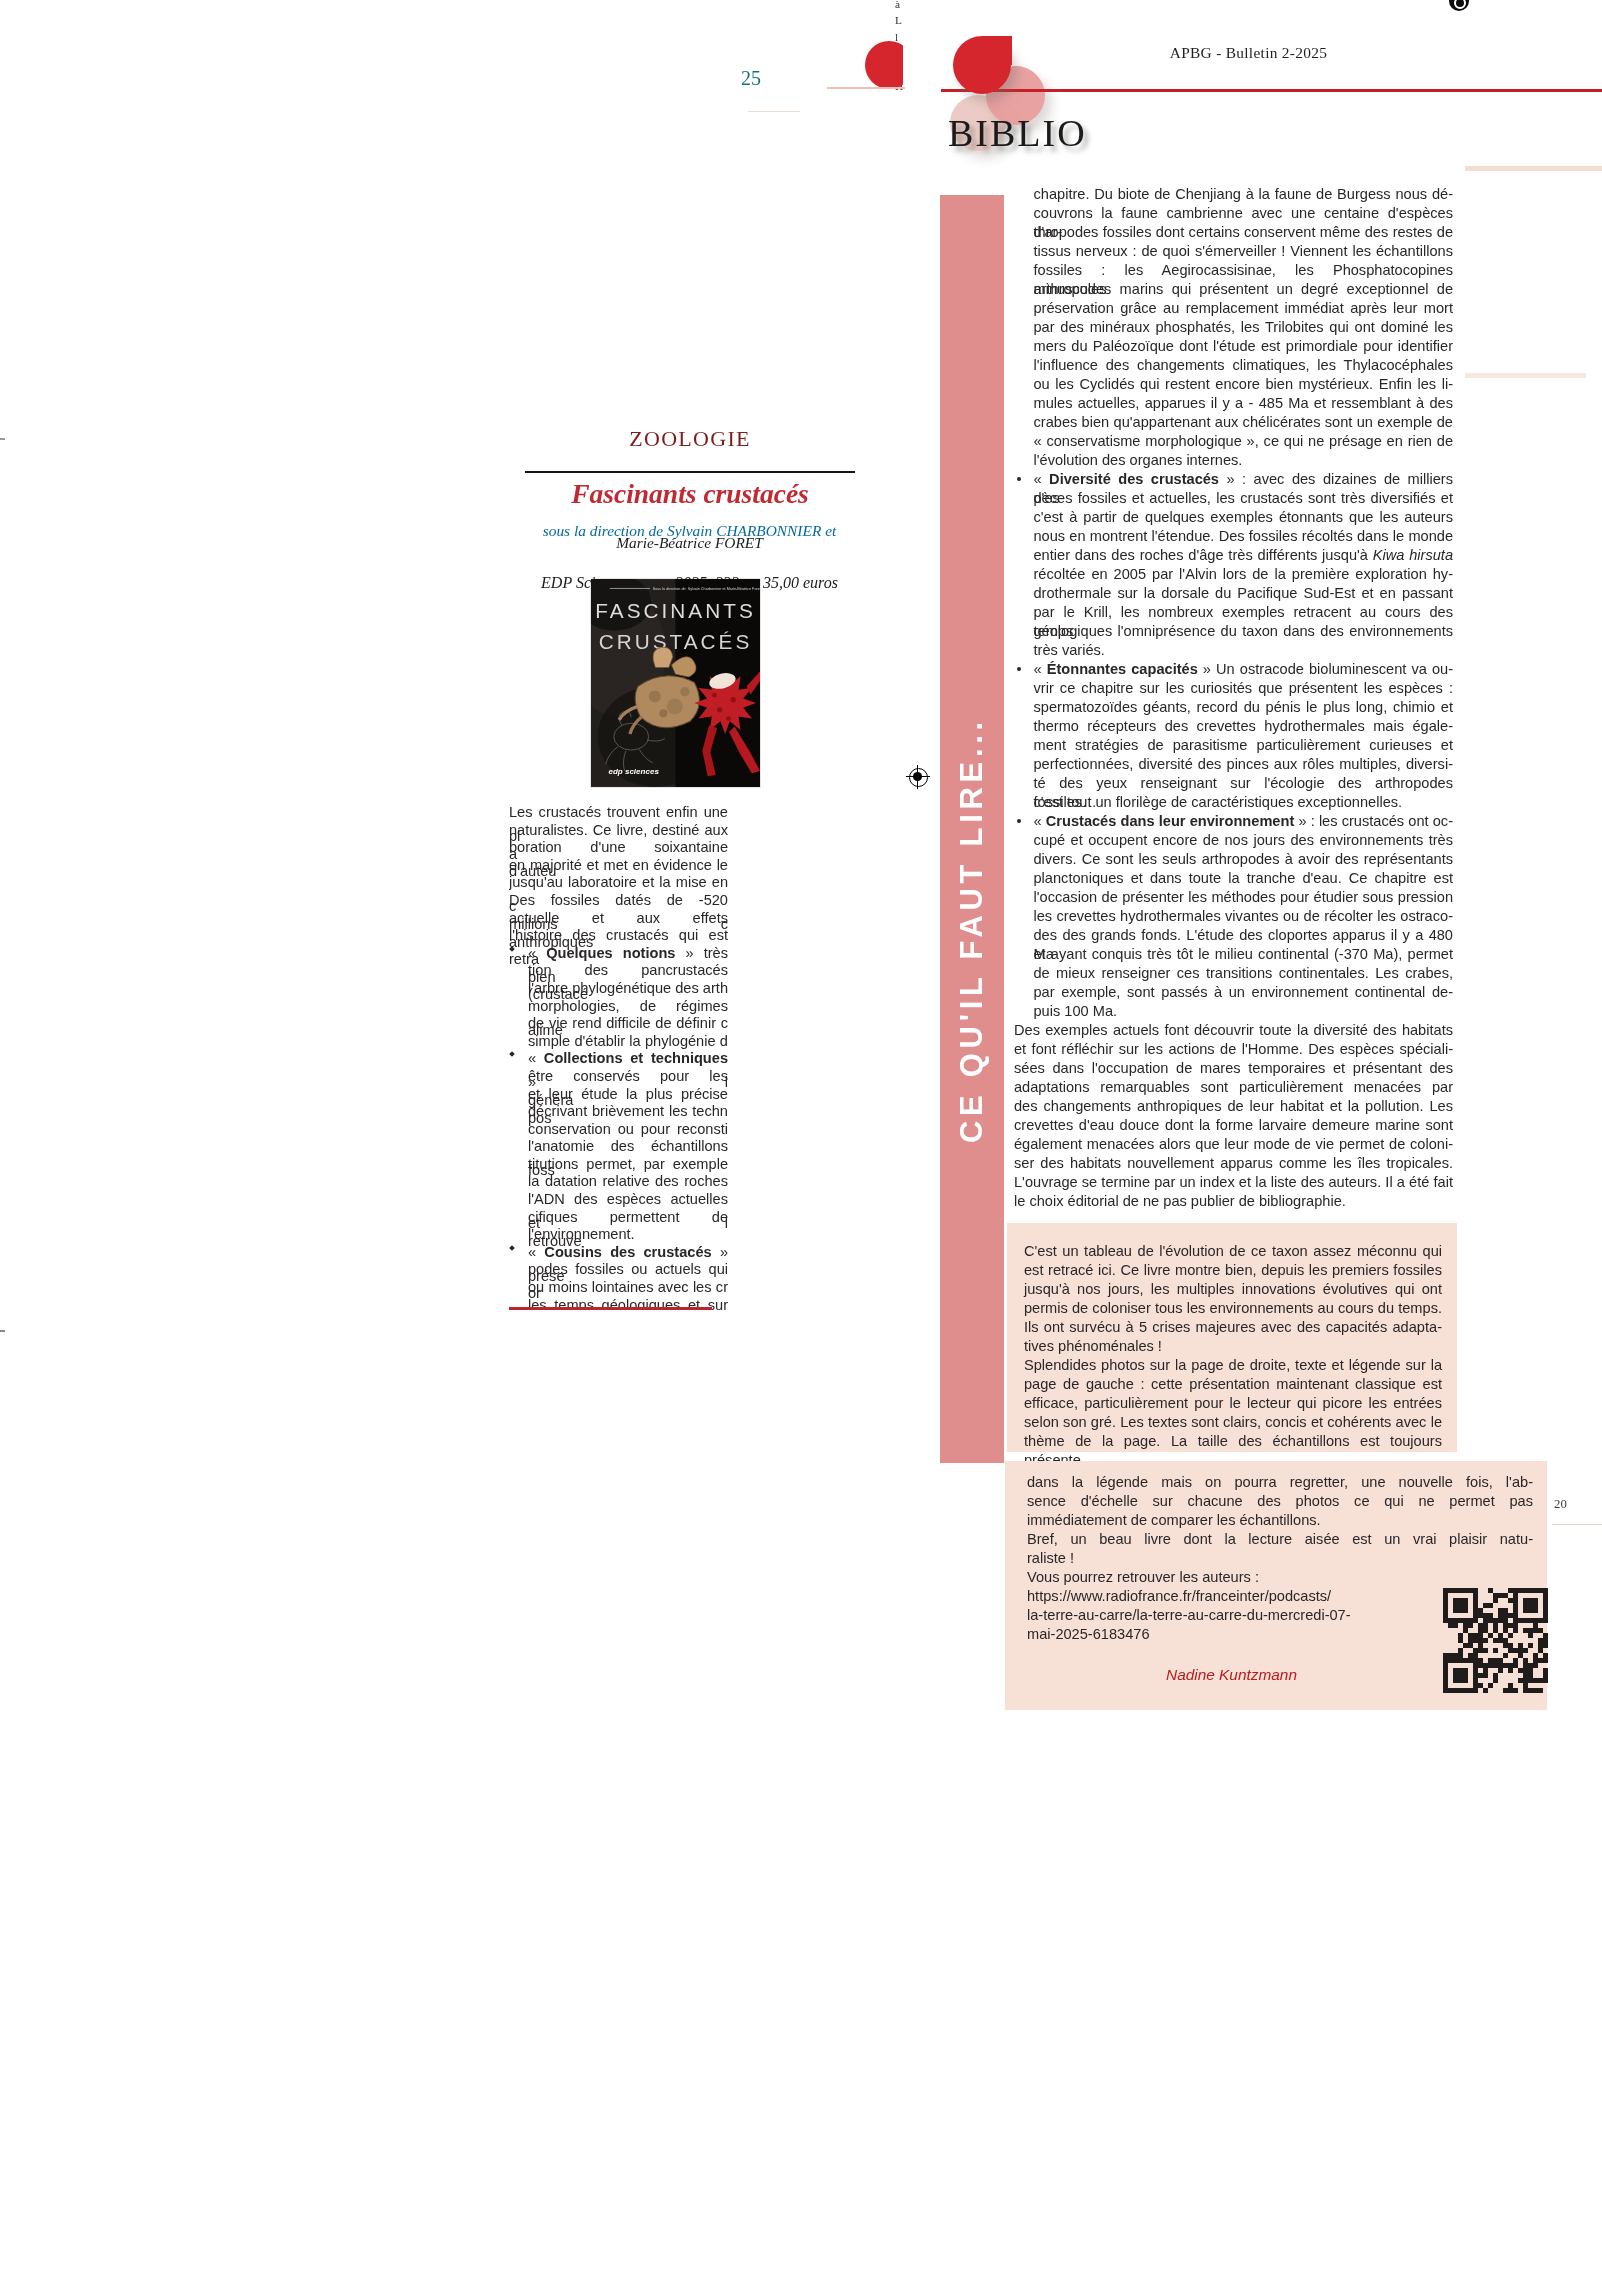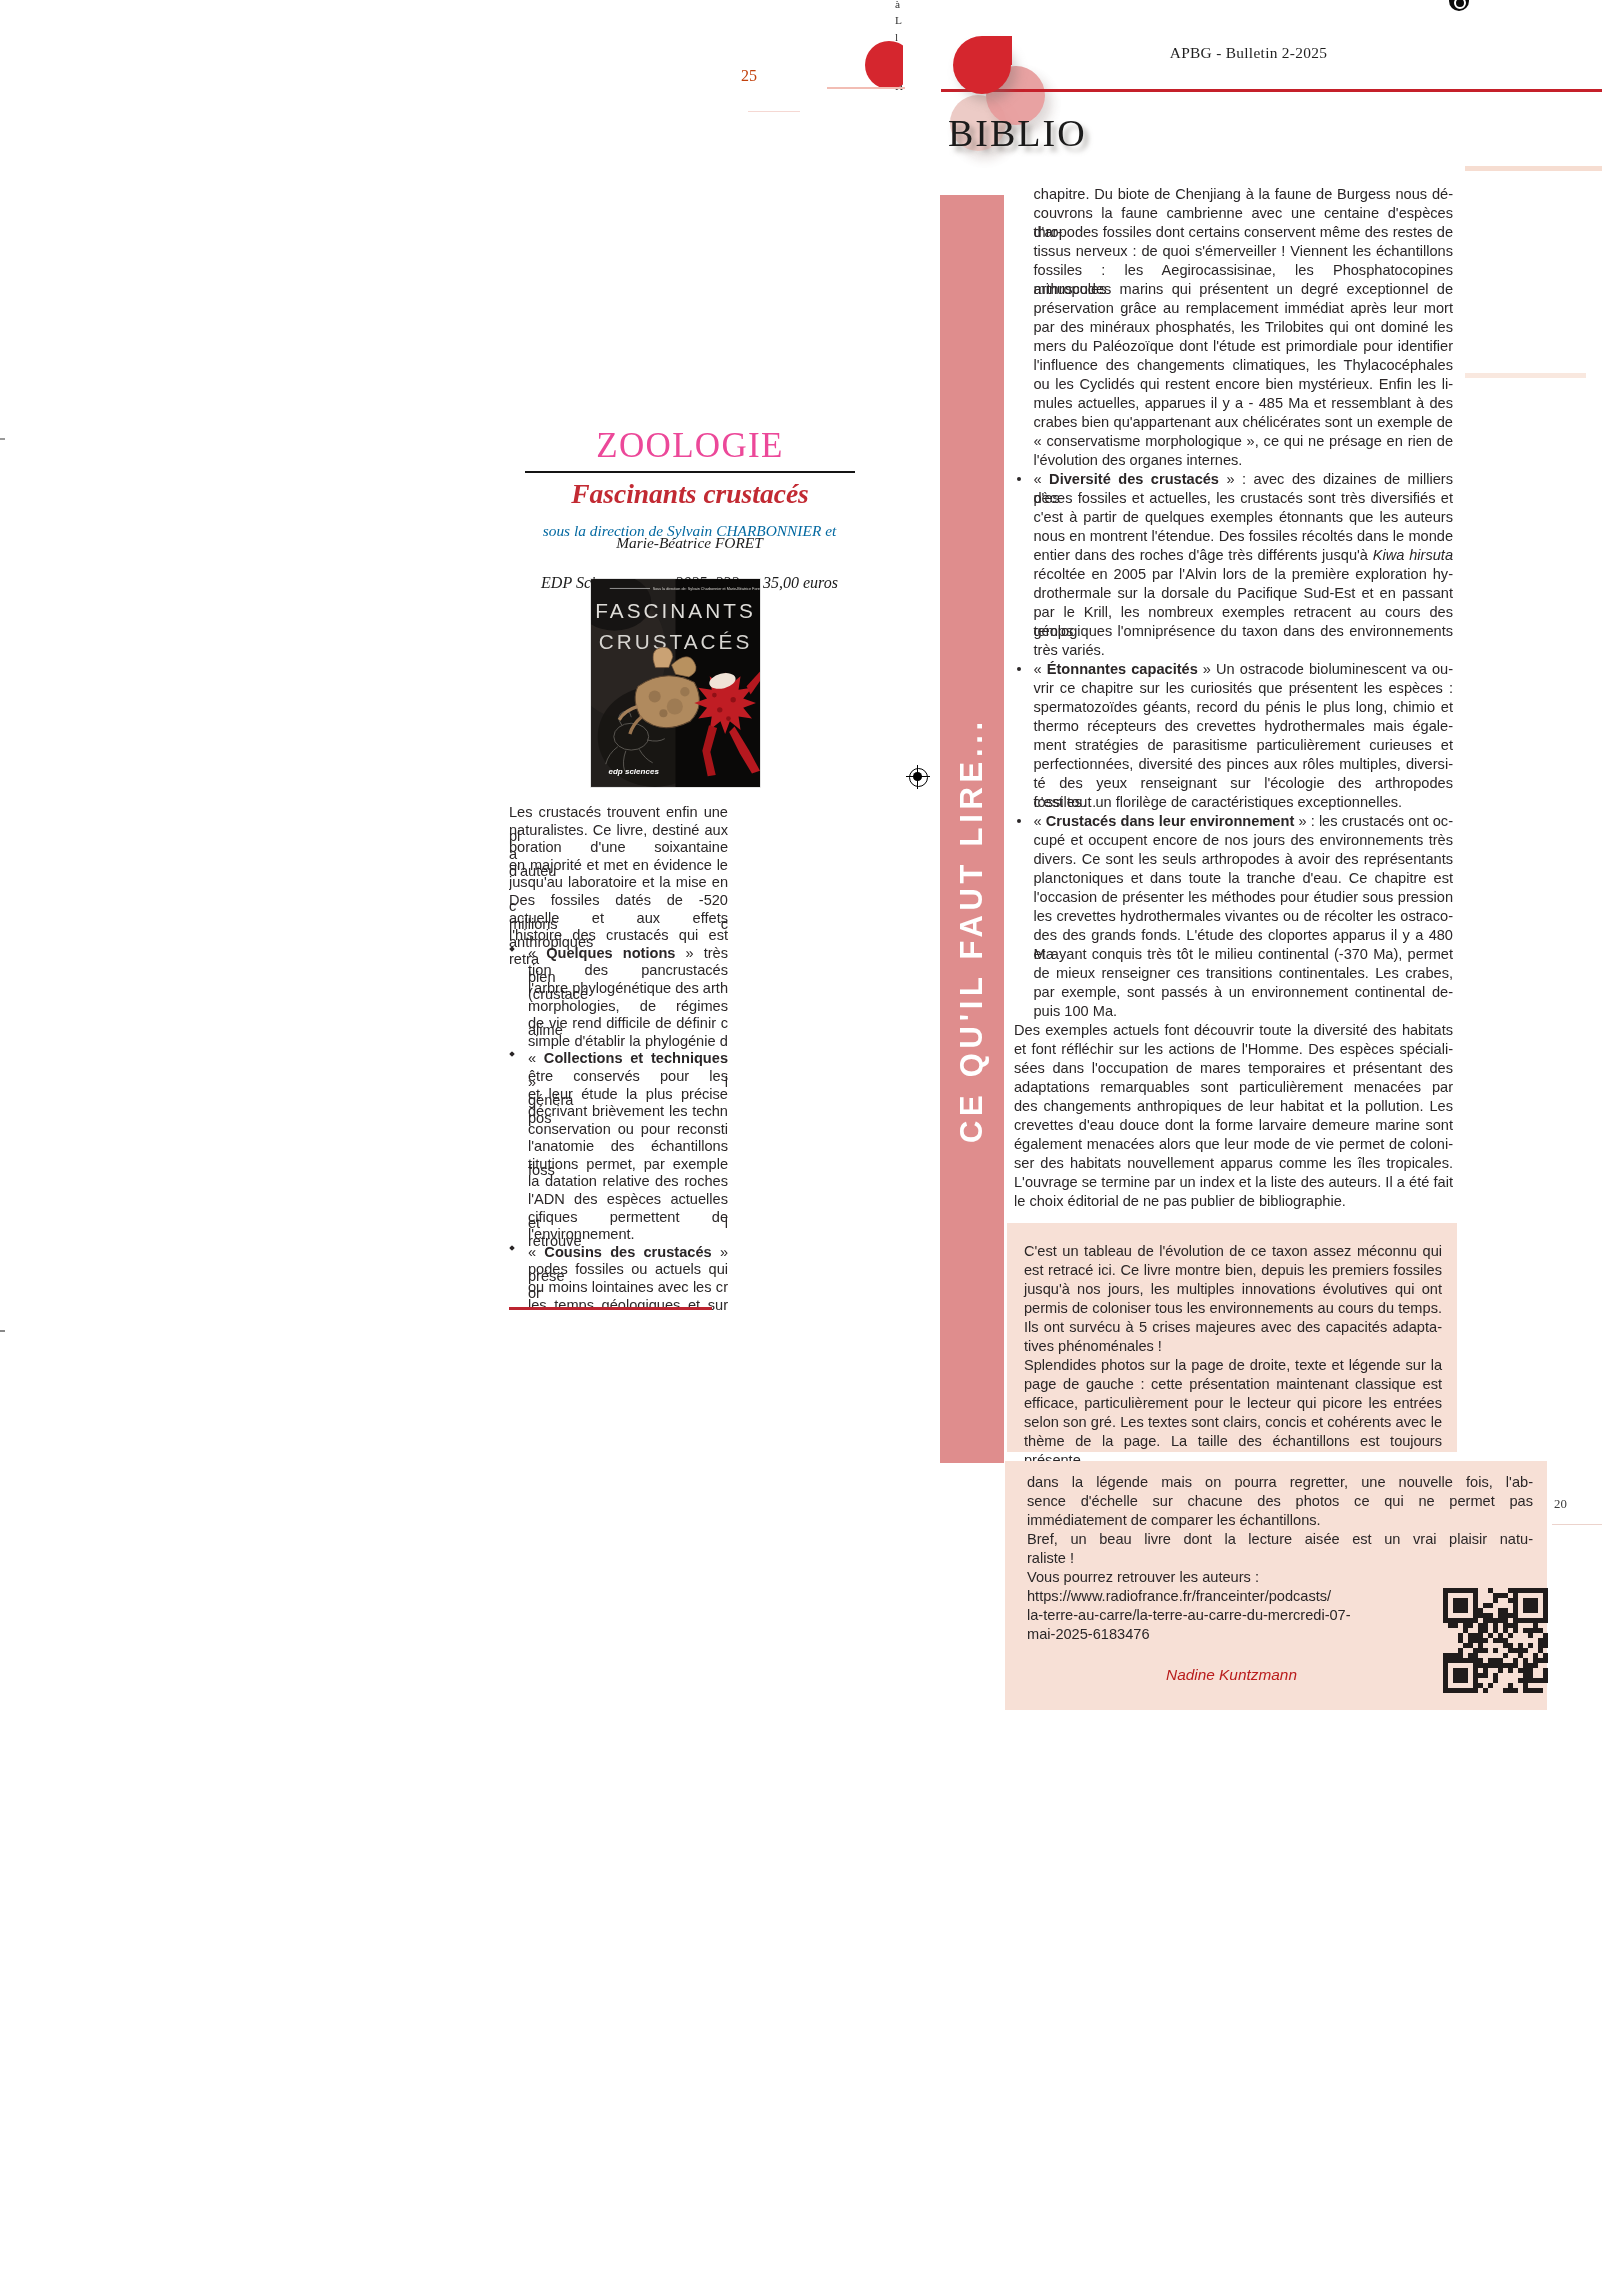--- a/index.html
+++ b/index.html
@@ -2,21 +2,21 @@
 <html style="font-size:10.7px"><head>
 <meta charset="utf-8">
 <style>
   html,body{margin:0;padding:0;background:#ffffff;}
   #page{position:relative;width:1603px;height:2295px;background:#ffffff;overflow:hidden;
         font-family:"Liberation Sans","DejaVu Sans",sans-serif;color:#2a2627;}
   .abs{position:absolute;}
   .serif{font-family:"Liberation Serif","DejaVu Serif",serif;}
   .center{text-align:center;}
   
-  #pageno-left{left:741px;top:67px;font-size:16px;color:#c2410c;}
+  #pageno-left{left:741px;top:67px;font-size:20px;color:#0f766e;}
   #faint-line-left{left:748px;top:111px;width:52px;height:1.3px;background:#f5d8d3;}
   #bulletin{left:1141px;top:44px;width:215px;font-size:15.4px;color:#1f1f1f;letter-spacing:0.3px;}
   #edge-frags{left:895px;top:-4px;width:10px;height:101px;overflow:hidden;font-size:11.4px;
               line-height:16.4px;white-space:pre-line;color:#333;}
   #halfcircle-wrap{left:865px;top:41px;width:38px;height:50px;overflow:hidden;}
   #halfcircle-wrap .c{position:absolute;left:0;top:0;width:48px;height:48px;border-radius:50%;background:#d5262e;}
   #circle-red{left:953px;top:36px;width:58px;height:58px;border-radius:50%;background:#d5262e;
               box-shadow:6px 7.4px 10.7px rgba(120,110,105,.35);}
   #circle-red-notch{left:982px;top:36px;width:30px;height:29px;background:#d5262e;}
   #circle-pink-mid{left:986px;top:66px;width:59px;height:59px;border-radius:50%;background:#e79b9b;opacity:.93;
@@ -29,21 +29,21 @@
   #red-line{left:941px;top:89px;width:662px;height:3.4px;background:#c5202a;}
   #regmark-top{left:1449px;top:-8.7px;width:20px;height:20px;border-radius:50%;background:#0b0b0b;}
   #regmark-top .ring{position:absolute;left:5.4px;top:5.4px;width:8px;height:8px;border:2px solid #fff;border-radius:50%;}
   
   #regmark-mid{left:908px;top:767px;width:20px;height:20px;}
   #regmark-mid .o{position:absolute;left:1.3px;top:1.3px;width:17px;height:17px;border:1px solid #000;border-radius:50%;}
   #regmark-mid .v{position:absolute;left:9.4px;top:-2px;width:1px;height:24px;background:#000;}
   #regmark-mid .h{position:absolute;left:-2px;top:9.4px;width:24px;height:1px;background:#000;}
   #regmark-mid .d{position:absolute;left:5.4px;top:5.4px;width:8.7px;height:8.7px;background:#000;border-radius:50%;}
   
-  #zoologie{left:517px;top:426px;width:346px;font-size:35px;letter-spacing:1.3px;color:#ec4899;}
+  #zoologie{left:517px;top:426px;width:346px;font-size:22px;letter-spacing:1.3px;color:#7f1d1d;}
   #zoo-rule{left:525px;top:471px;width:330px;height:2px;background:#141414;}
   #fascinants{left:517px;top:478px;width:346px;font-size:27.5px;font-style:italic;font-weight:600;color:#c22a33;}
   #byline1{left:510px;top:522px;width:359px;font-size:15.4px;font-style:italic;color:#0369a1;}
   #byline2{left:510px;top:534px;width:359px;font-size:15.4px;font-style:italic;color:#1c1c1c;}
   #pubinfo{left:510px;top:574px;width:359px;font-size:16px;font-style:italic;color:#1c1c1c;}
   
   #cover{left:591px;top:579px;width:169px;height:208px;box-shadow:0 0 0 0.7px rgba(0,0,0,.15);}
   
   .ln{position:relative;white-space:nowrap;}
   .jz .ln{white-space:normal;text-align:justify;text-align-last:justify;}

